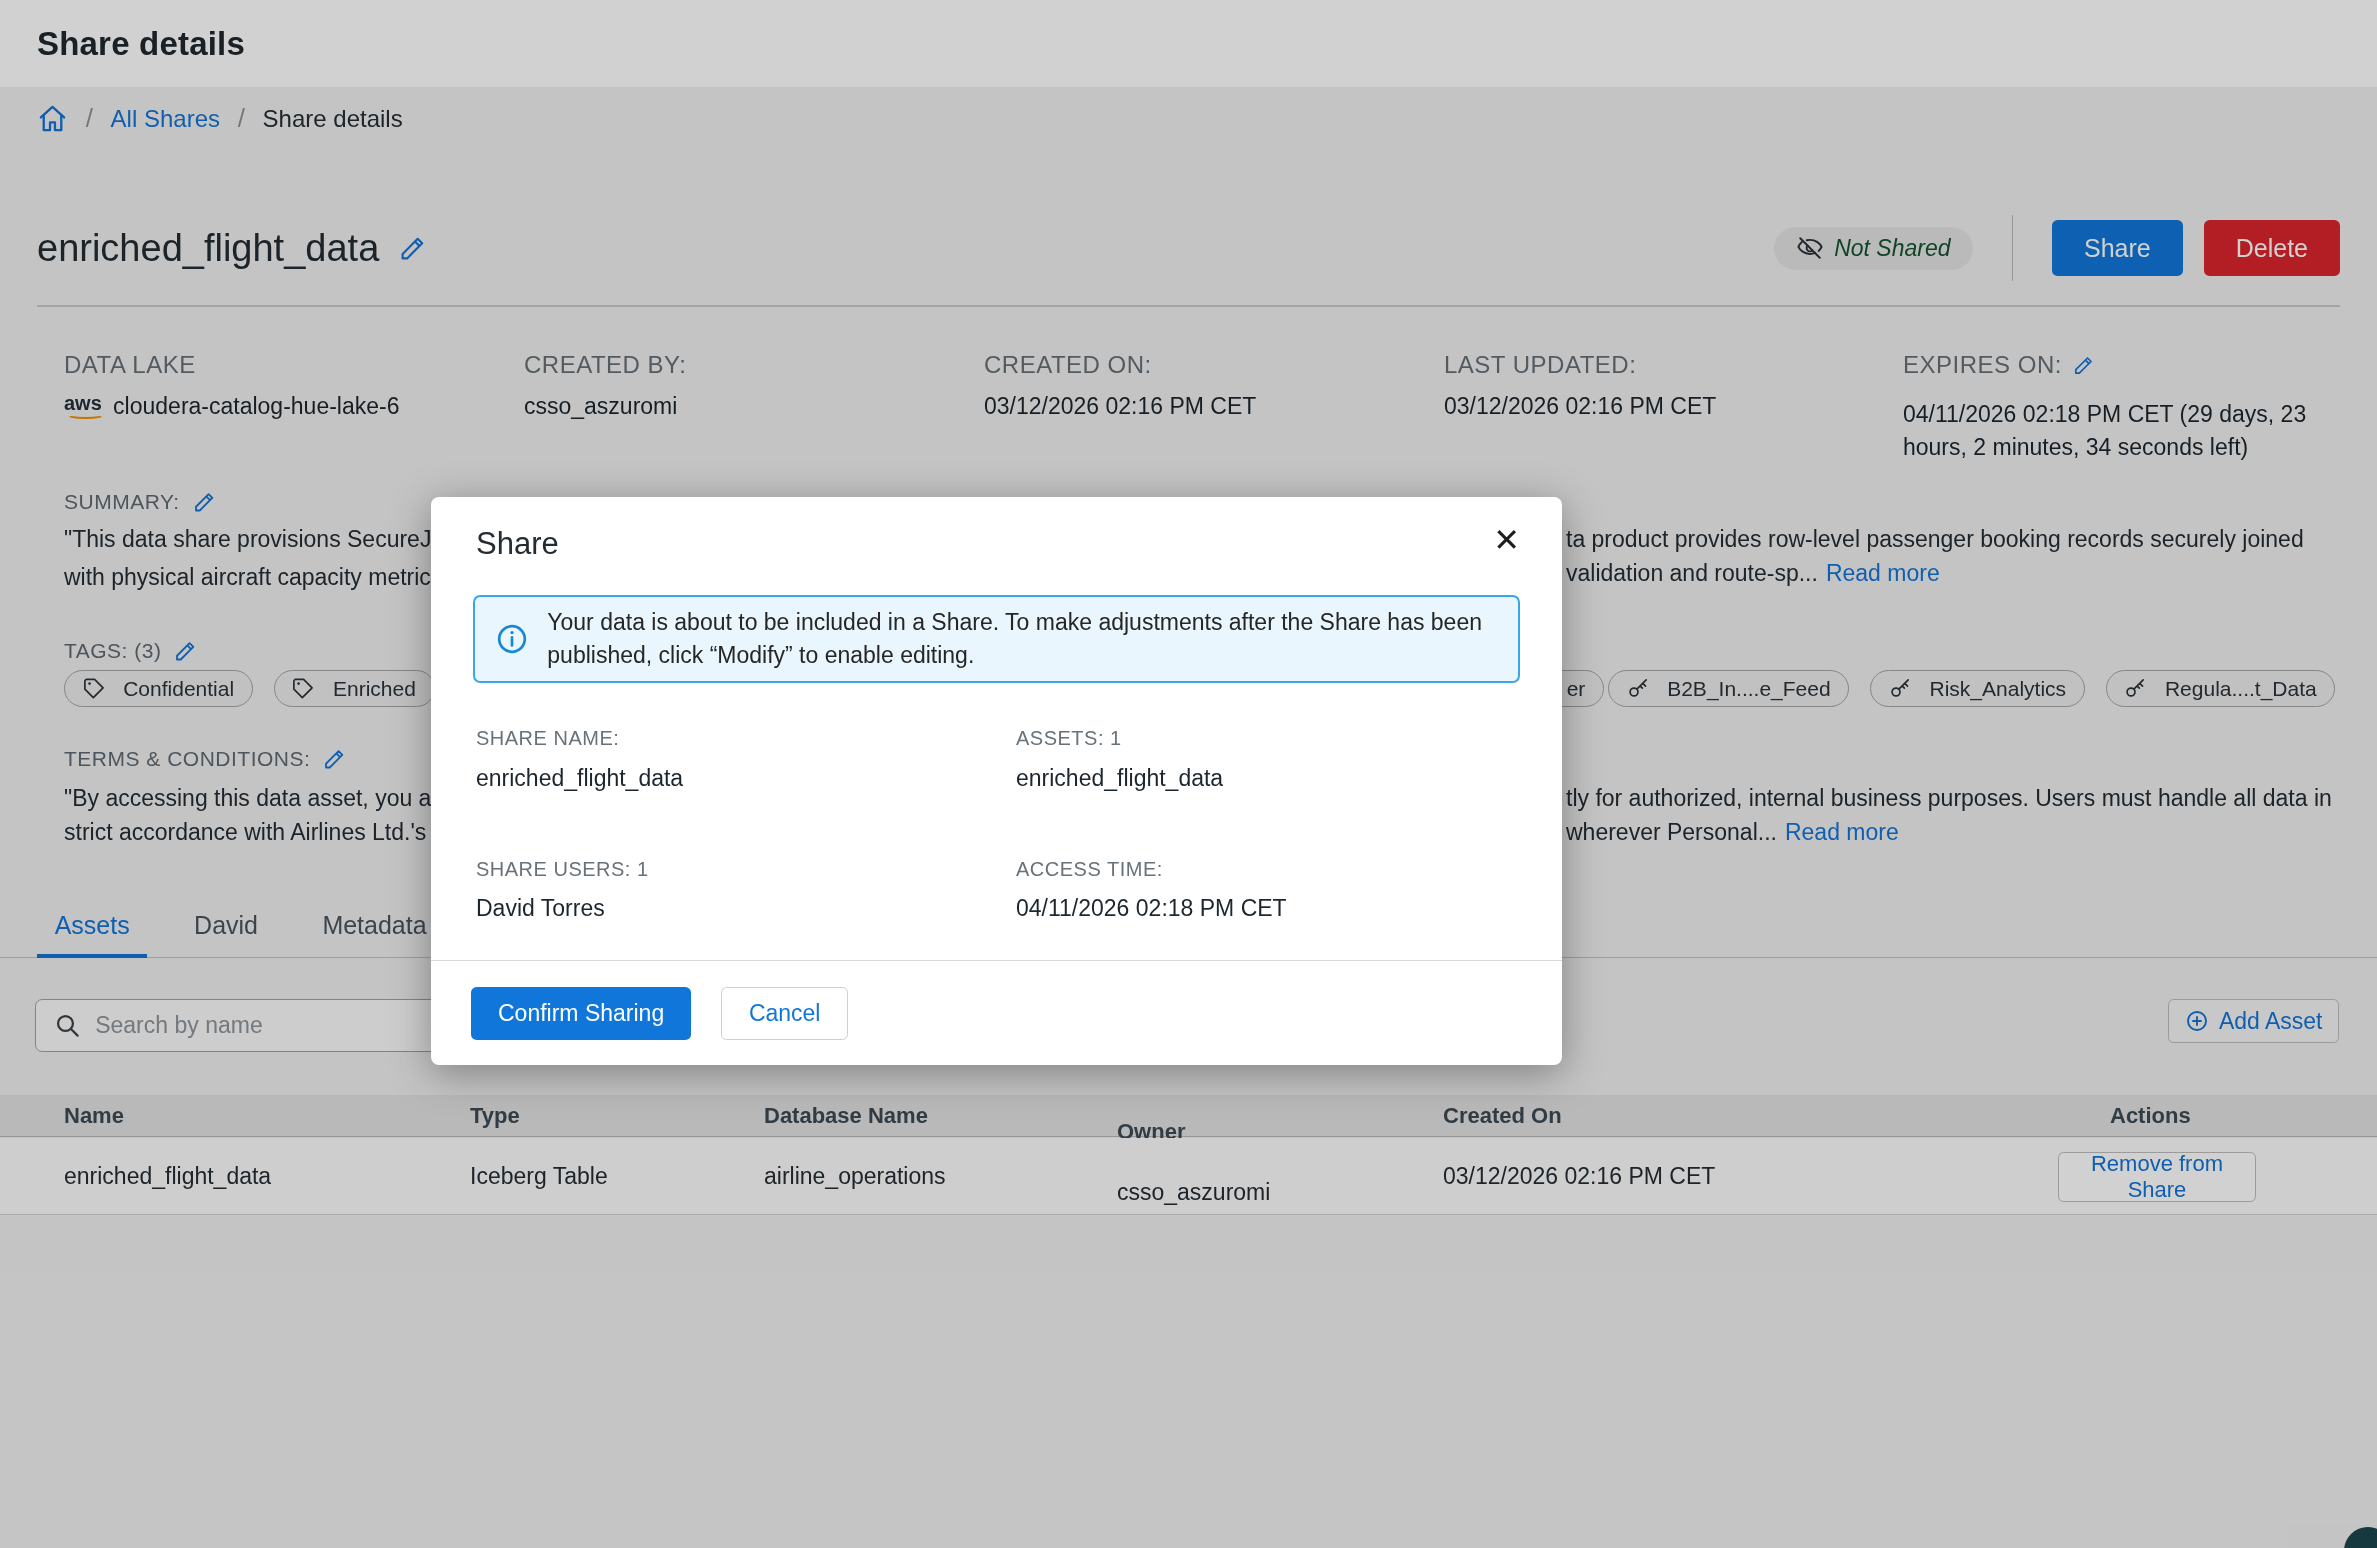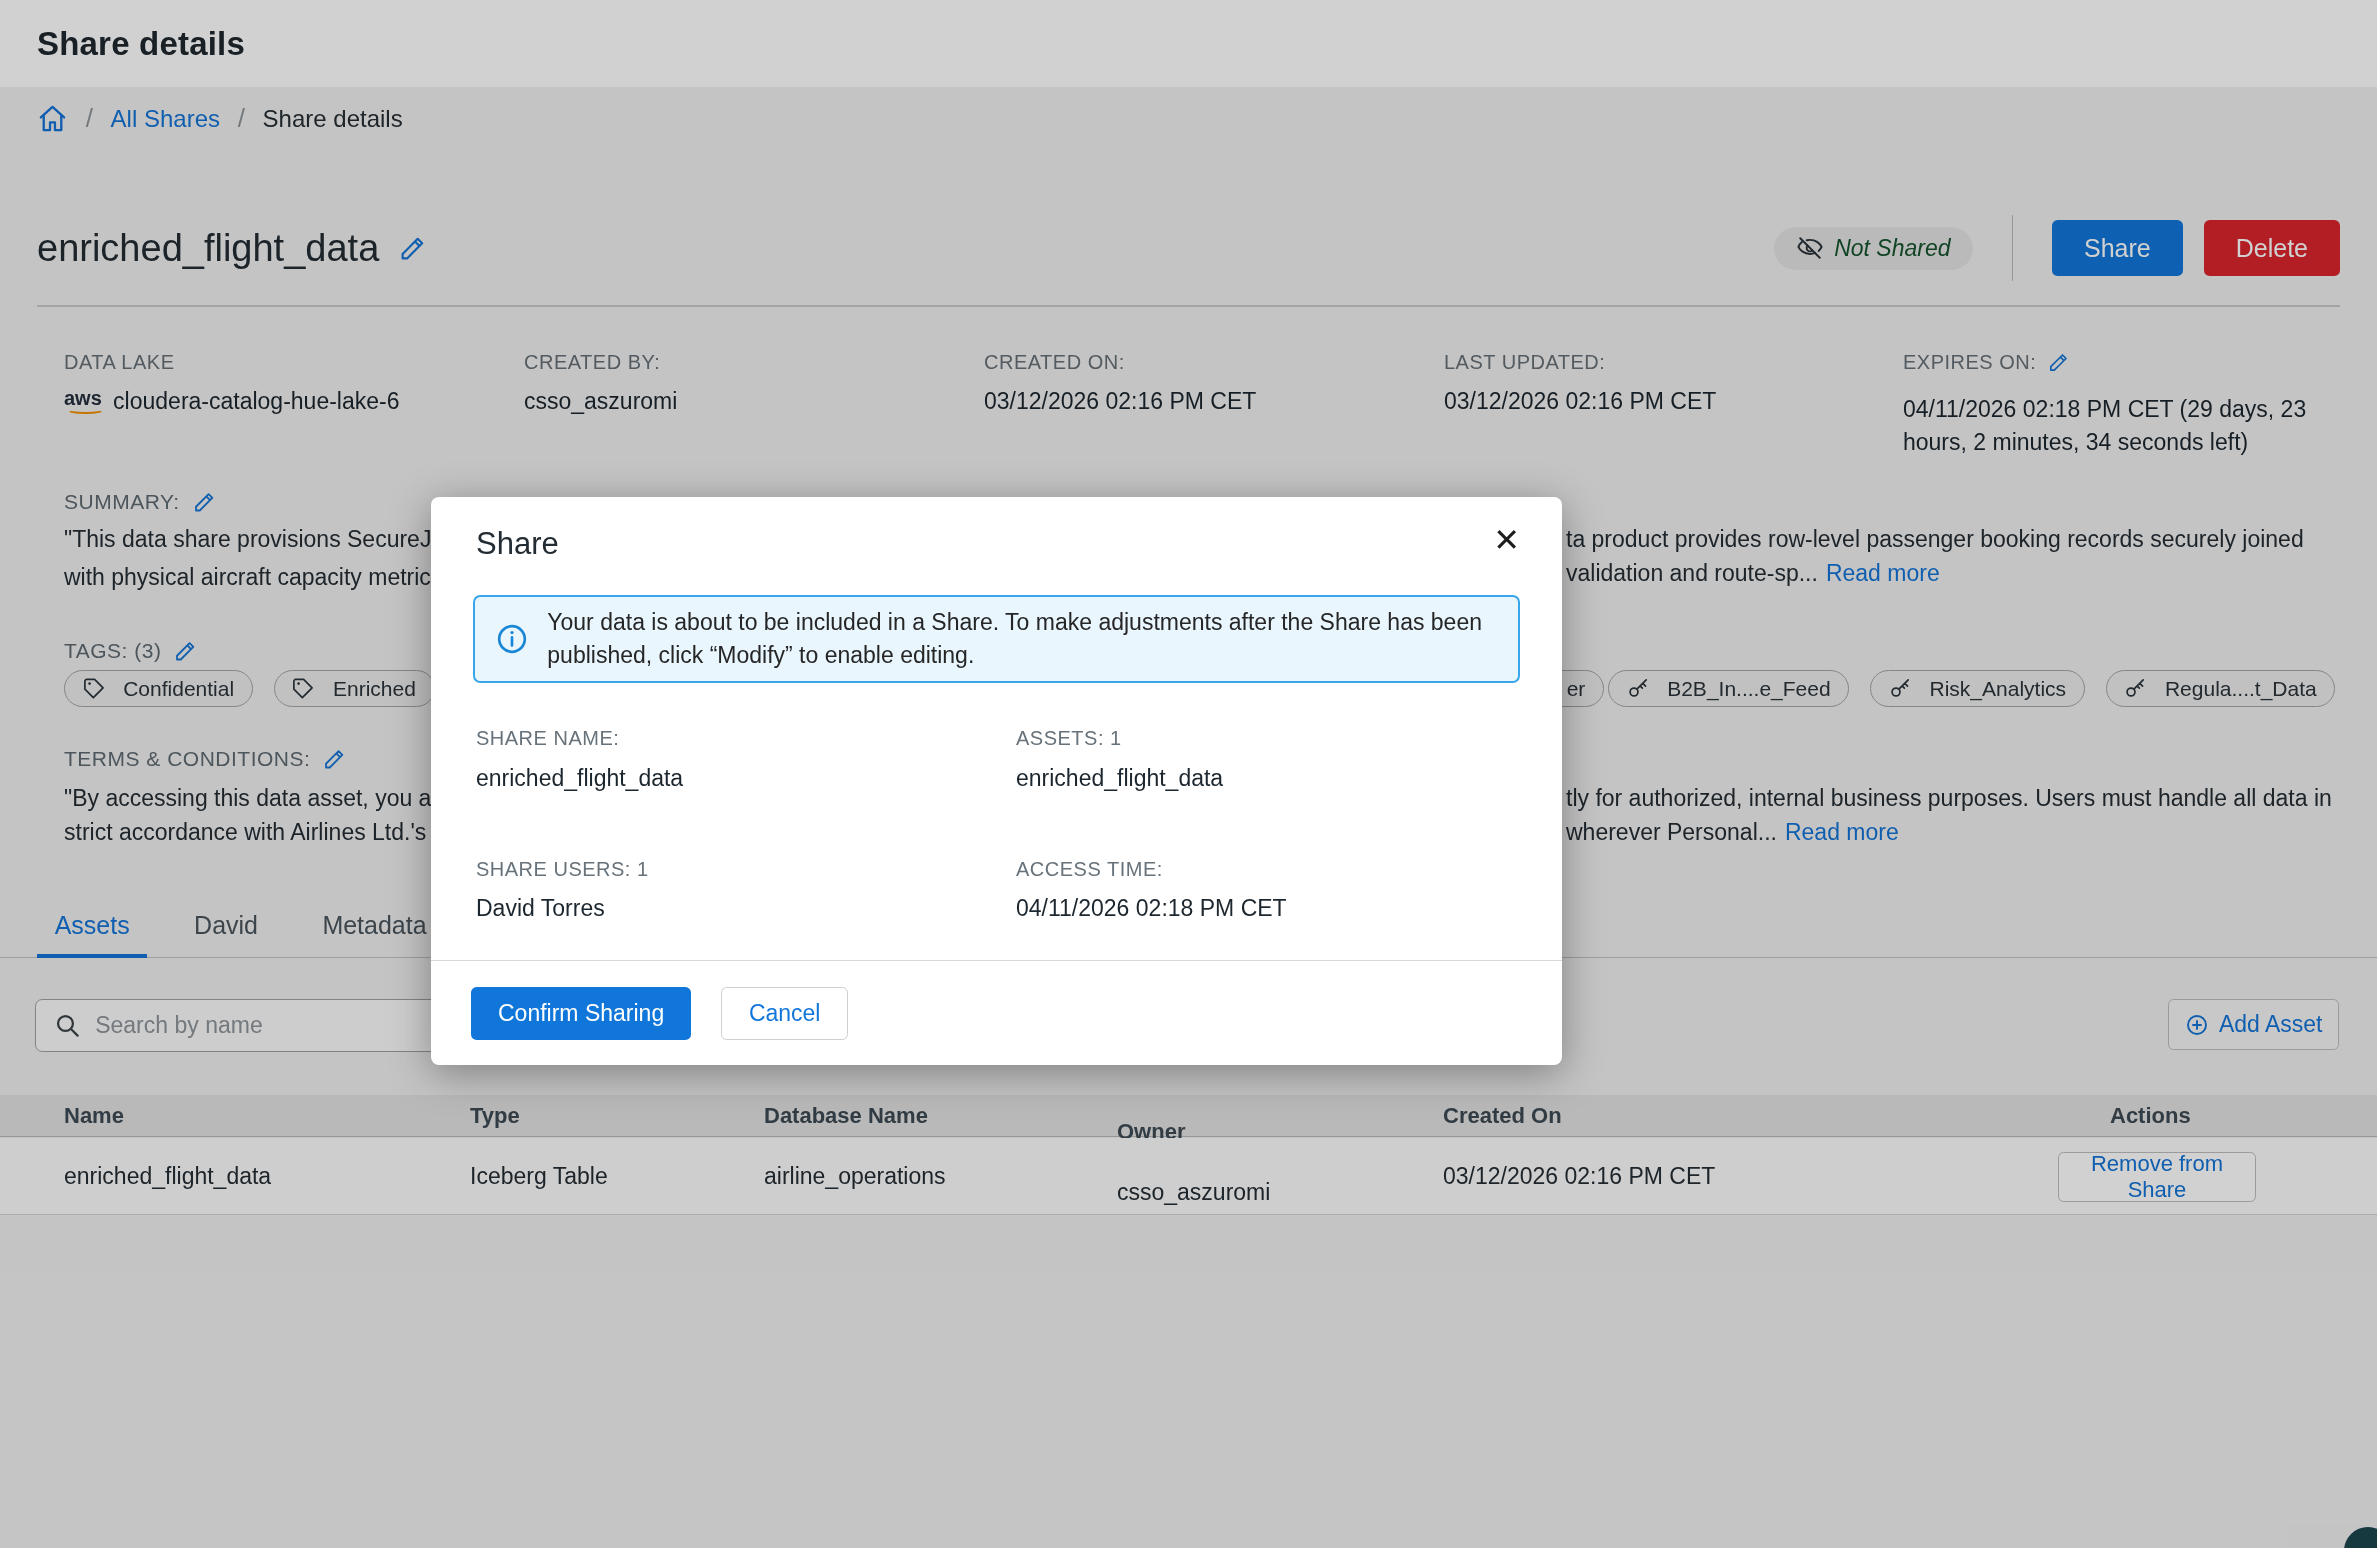--- a/index.html
+++ b/index.html
@@ -24,21 +24,21 @@
   .share-name .nm { font-size:38px; color:#232c33; }
   .title-actions { display:flex; align-items:center; gap:21px; }
   .status-pill { display:flex; align-items:center; gap:11.3px; background:#e3e3e3; border-radius:22.5px; height:43px; padding:0 22.5px; font-size:23px; color:#14532d;font-style:italic; }
   .vdiv { width:1.6px; height:66px; background:#b9b9b9; margin:0 17.7px; }
   .btn { border:none; border-radius:5.6px; height:56px; padding:0 32px; font-size:25px; font-weight:500; cursor:pointer; font-family:inherit; }
   .btn-primary { background:#1076d9; color:#ffffff; }
   .btn-danger { background:#d9252b; color:#ffffff; }
   .rule { position:absolute; left:37px; right:37px; top:305px; height:1.6px; background:#c9c9c9; }
 
   
-  .meta-label { font-size:20px; color:#667077; letter-spacing:0.5px; display:flex; align-items:center; gap:11.3px; }
+  .meta-label { font-size:24px; color:#667077; letter-spacing:0.5px; display:flex; align-items:center; gap:11.3px; }
   .meta-value { font-size:23px; color:#1c262e; margin-top:13.7px; display:flex; align-items:center; gap:11.3px; }
   .meta-col { position:absolute; top:0; }
 
   
   .aws { position:relative; font-size:20px; font-weight:700; color:#252f3e; padding-bottom:6.4px; line-height:1; }
   .aws i { position:absolute; left:1.6px; right:-3.2px; bottom:0; height:9.6px; border:solid transparent; border-bottom:2.6px solid #f29100; border-radius:50%; display:block; }
 
   
   .frag { position:absolute; font-size:23px; color:#242d34; white-space:nowrap; }
   .readmore { color:#1373d6; cursor:pointer; margin-left:8px; }
@@ -53,21 +53,21 @@
   
   .tabs { position:absolute; top:900px; left:0; right:0; height:58px; border-bottom:1.6px solid #c3c3c3; display:flex; padding-left:37px; gap:29px; }
   .tab { font-size:25px; color:#4a555d; padding:11.3px 17.7px 0; height:58px; cursor:pointer; }
   .tab.active { color:#1373d6; border-bottom:4.8px solid #1373d6; }
 
   
   .searchbox { position:absolute; top:999px; left:35px; width:940px; height:53px; border:1.6px solid #9aa1a7; border-radius:7.2px; background:#fafafa; display:flex; align-items:center; gap:14.5px; padding:0 17.7px; }
   .searchbox input { flex:1; border:none; outline:none; background:transparent; font-size:23px; color:#30383e; font-family:inherit; }
   .searchbox input::placeholder { color:#8d949a; }
   .btn-outline { display:flex; align-items:center; justify-content:center; gap:10.4px; border:1.6px solid #bdbdbd; border-radius:5.6px; background:#f5f5f5; color:#1373d6; font-size:23px; cursor:pointer; font-family:inherit; }
-  .add-asset { position:absolute; top:999px; left:2168px; width:171px; height:51px; }
+  .add-asset { position:absolute; top:999px; left:2168px; width:171px; height:44px; }
 
   
   .thead { position:absolute; top:1095px; left:0; right:0; height:42px; background:#e2e2e2; border-bottom:1.6px solid #b9b9b9; }
   .thead span { position:absolute; top:0; line-height:42px; font-size:22px; font-weight:700; color:#3d4a53; }
   .trow { position:absolute; top:1138px; left:0; right:0; height:77px; background:#fcfcfc; border-bottom:1.6px solid #d4d4d4; }
   .trow .cell { position:absolute; top:0; line-height:76px; font-size:23px; color:#242d34; }
   .cell-link { color:#1373d6; text-decoration:none; cursor:pointer; }
   .remove-btn { position:absolute; top:13.7px; left:2058px; width:198px; height:50px; background:#ffffff; font-size:22px; }
 
   .col-name { left:64px; } .col-type { left:470px; } .col-db { left:764px; }

